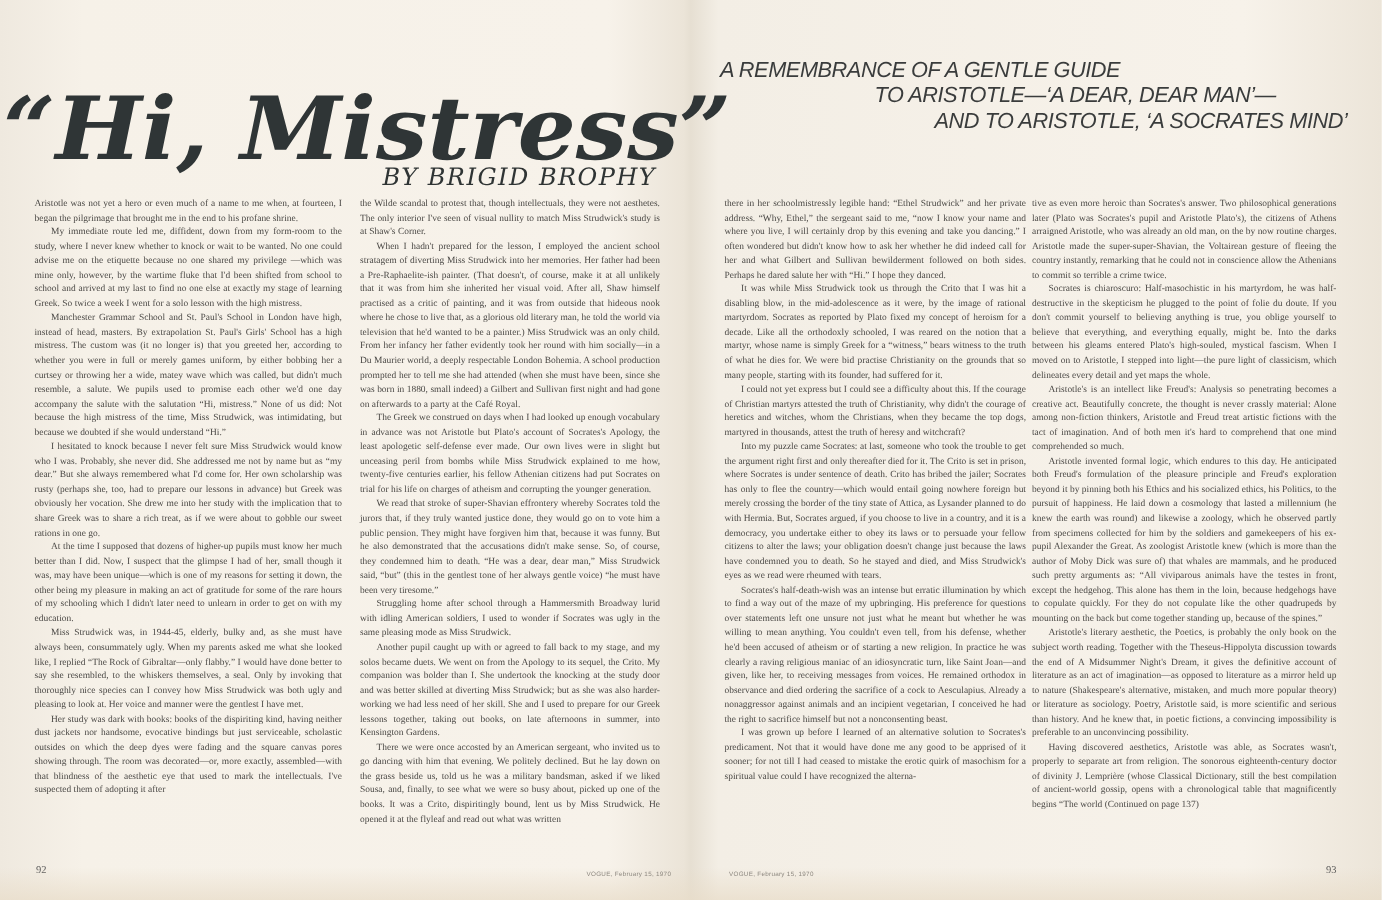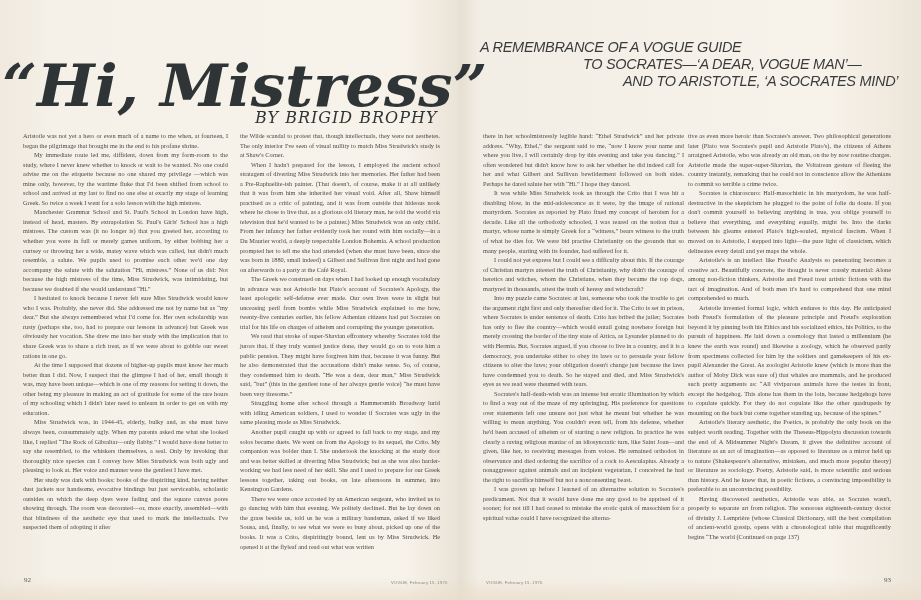--- a/index.html
+++ b/index.html
@@ -53,22 +53,22 @@
   .dl-left { left: 391px; }
   .dl-right { left: 486px; }
 </style>
 </head>
 <body>
 
 <div class="spread"></div>
 
 <h1 class="title">“Hi, Mistress”</h1>
 
-<div class="subhead sub1">A REMEMBRANCE OF A VOGUE GUIDE</div>
-<div class="subhead sub2">TO SOCRATES—‘A DEAR, VOGUE MAN’—</div>
+<div class="subhead sub1">A REMEMBRANCE OF A GENTLE GUIDE</div>
+<div class="subhead sub2">TO ARISTOTLE—‘A DEAR, DEAR MAN’—</div>
 <div class="subhead sub3">AND TO ARISTOTLE, ‘A SOCRATES MIND’</div>
 
 <div class="byline">BY BRIGID BROPHY</div>
 
 <div class="col col1">
   <p class="noindent">Aristotle was not yet a hero or even much of a name to me when, at fourteen, I began the pilgrimage that brought me in the end to his profane shrine.</p>
   <p>My immediate route led me, diffident, down from my form-room to the study, where I never knew whether to knock or wait to be wanted. No one could advise me on the etiquette because no one shared my privilege —which was mine only, however, by the wartime fluke that I'd been shifted from school to school and arrived at my last to find no one else at exactly my stage of learning Greek. So twice a week I went for a solo lesson with the high mistress.</p>
   <p>Manchester Grammar School and St. Paul's School in London have high, instead of head, masters. By extrapolation St. Paul's Girls' School has a high mistress. The custom was (it no longer is) that you greeted her, according to whether you were in full or merely games uniform, by either bobbing her a curtsey or throwing her a wide, matey wave which was called, but didn't much resemble, a salute. We pupils used to promise each other we'd one day accompany the salute with the salutation “Hi, mistress.” None of us did: Not because the high mistress of the time, Miss Strudwick, was intimidating, but because we doubted if she would understand “Hi.”</p>
   <p>I hesitated to knock because I never felt sure Miss Strudwick would know who I was. Probably, she never did. She addressed me not by name but as “my dear.” But she always remembered what I'd come for. Her own scholarship was rusty (perhaps she, too, had to prepare our lessons in advance) but Greek was obviously her vocation. She drew me into her study with the implication that to share Greek was to share a rich treat, as if we were about to gobble our sweet rations in one go.</p>
   <p>At the time I supposed that dozens of higher-up pupils must know her much better than I did. Now, I suspect that the glimpse I had of her, small though it was, may have been unique—which is one of my reasons for setting it down, the other being my pleasure in making an act of gratitude for some of the rare hours of my schooling which I didn't later need to unlearn in order to get on with my education.</p>

